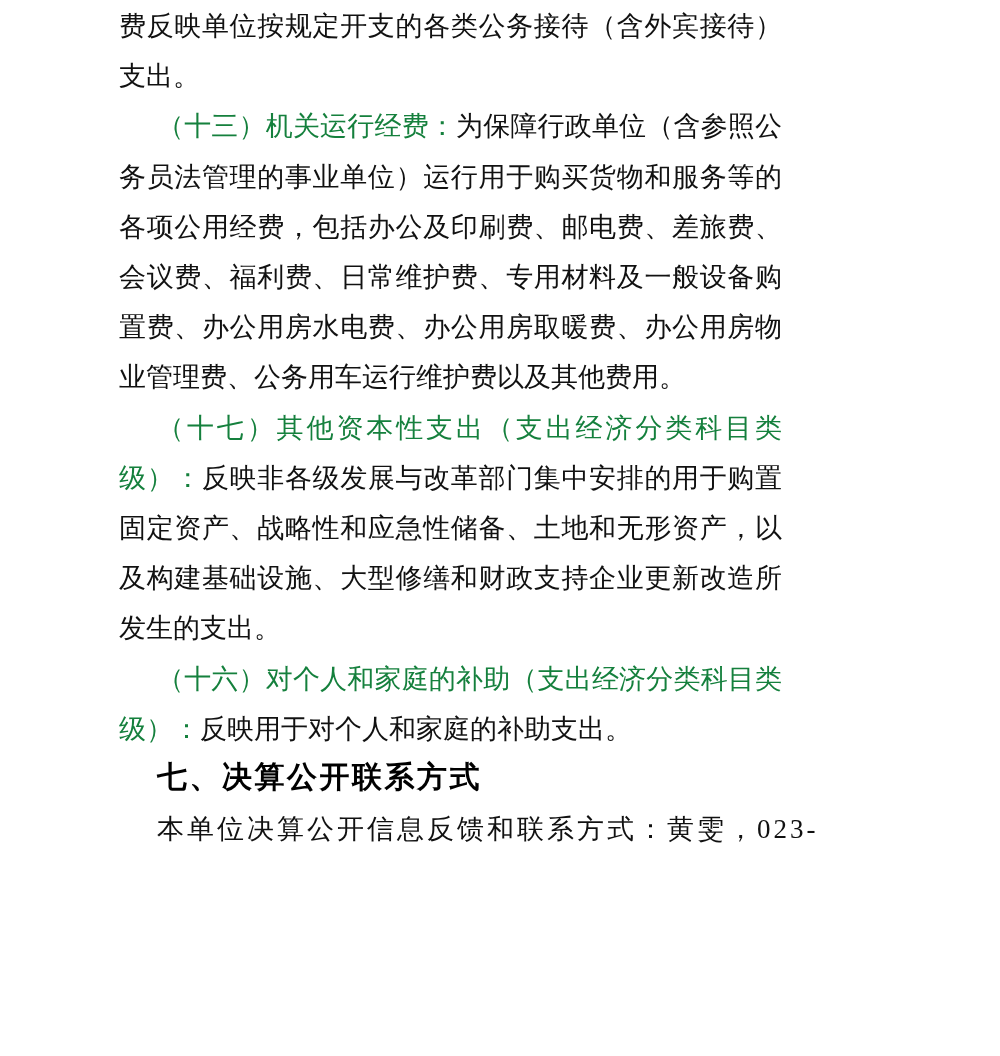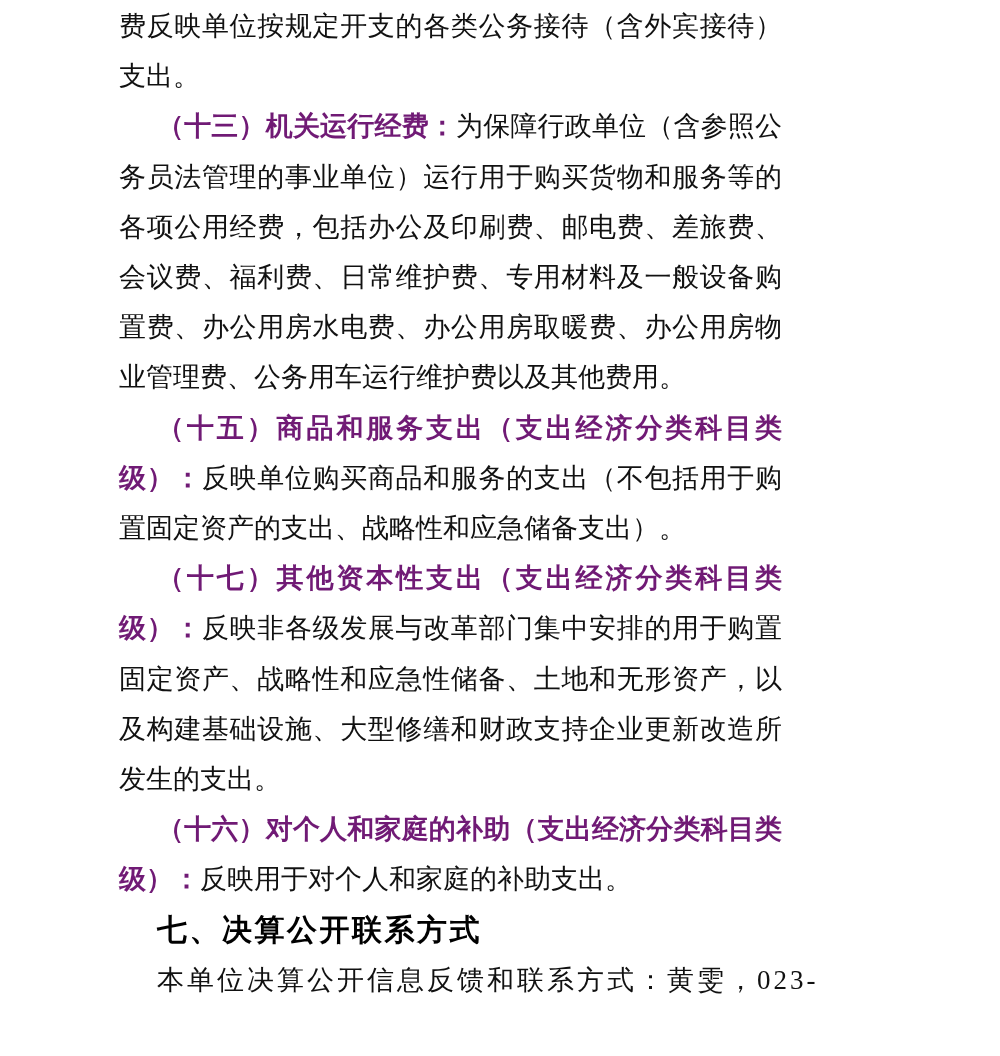--- a/index.html
+++ b/index.html
@@ -24,26 +24,26 @@
     color: #111111;
     text-align: justify;
     text-justify: inter-character;
     text-indent: 38px;
     letter-spacing: 0;
   }
   .para.continuation {
     text-indent: 0;
   }
   .para-lead {
-    font-weight: 700;
-    color: #701a75;
+    font-weight: 400;
+    color: #15803d;
   }
   .section-heading {
     margin: 0;
-    font-family: Liberation Sans, sans-serif;
+    font-family: Liberation Mono, monospace;
     font-weight: 700;
     font-size: 30px;
     line-height: 50.2px;
     color: #000000;
     text-indent: 38px;
     letter-spacing: 2.5px;
     text-align: left;
   }
   .para.contact {
     text-align: right;
@@ -54,21 +54,20 @@
 </head>
 <body>
 
 <div class="page">
 
   <p class="para continuation"><span>费反映单位按规定开支的各类公务接待（含外宾接待）支出。</span></p>
 
   <p class="para"><strong class="para-lead">（十三）机关运行经费：</strong><span>为保障行政单位（含参照公务员法管理的事业单位）运行用于购买货物和服务等的各项公用经费，包括办公及印刷费、邮电费、差旅费、会议费、福利费、日常维护费、专用材料及一般设备购置费、办公用房水电费、办公用房取暖费、办公用房物业管理费、公务用车运行维护费以及其他费用。</span></p>
 
 
-  <p class="para"><strong class="para-lead">（十五）商品和服务支出（支出经济分类科目类级）：</strong><span>反映单位购买商品和服务的支出（不包括用于购置固定资产的支出、战略性和应急储备支出）。</span></p>
 
   <p class="para"><strong class="para-lead">（十七）其他资本性支出（支出经济分类科目类级）：</strong><span>反映非各级发展与改革部门集中安排的用于购置固定资产、战略性和应急性储备、土地和无形资产，以及构建基础设施、大型修缮和财政支持企业更新改造所发生的支出。</span></p>
 
   <p class="para"><strong class="para-lead">（十六）对个人和家庭的补助（支出经济分类科目类级）：</strong><span>反映用于对个人和家庭的补助支出。</span></p>
 
   <h2 class="section-heading">七、决算公开联系方式</h2>
 
   <p class="para contact"><span>本单位决算公开信息反馈和联系方式：黄雯，023-</span></p>
 
 </div>

